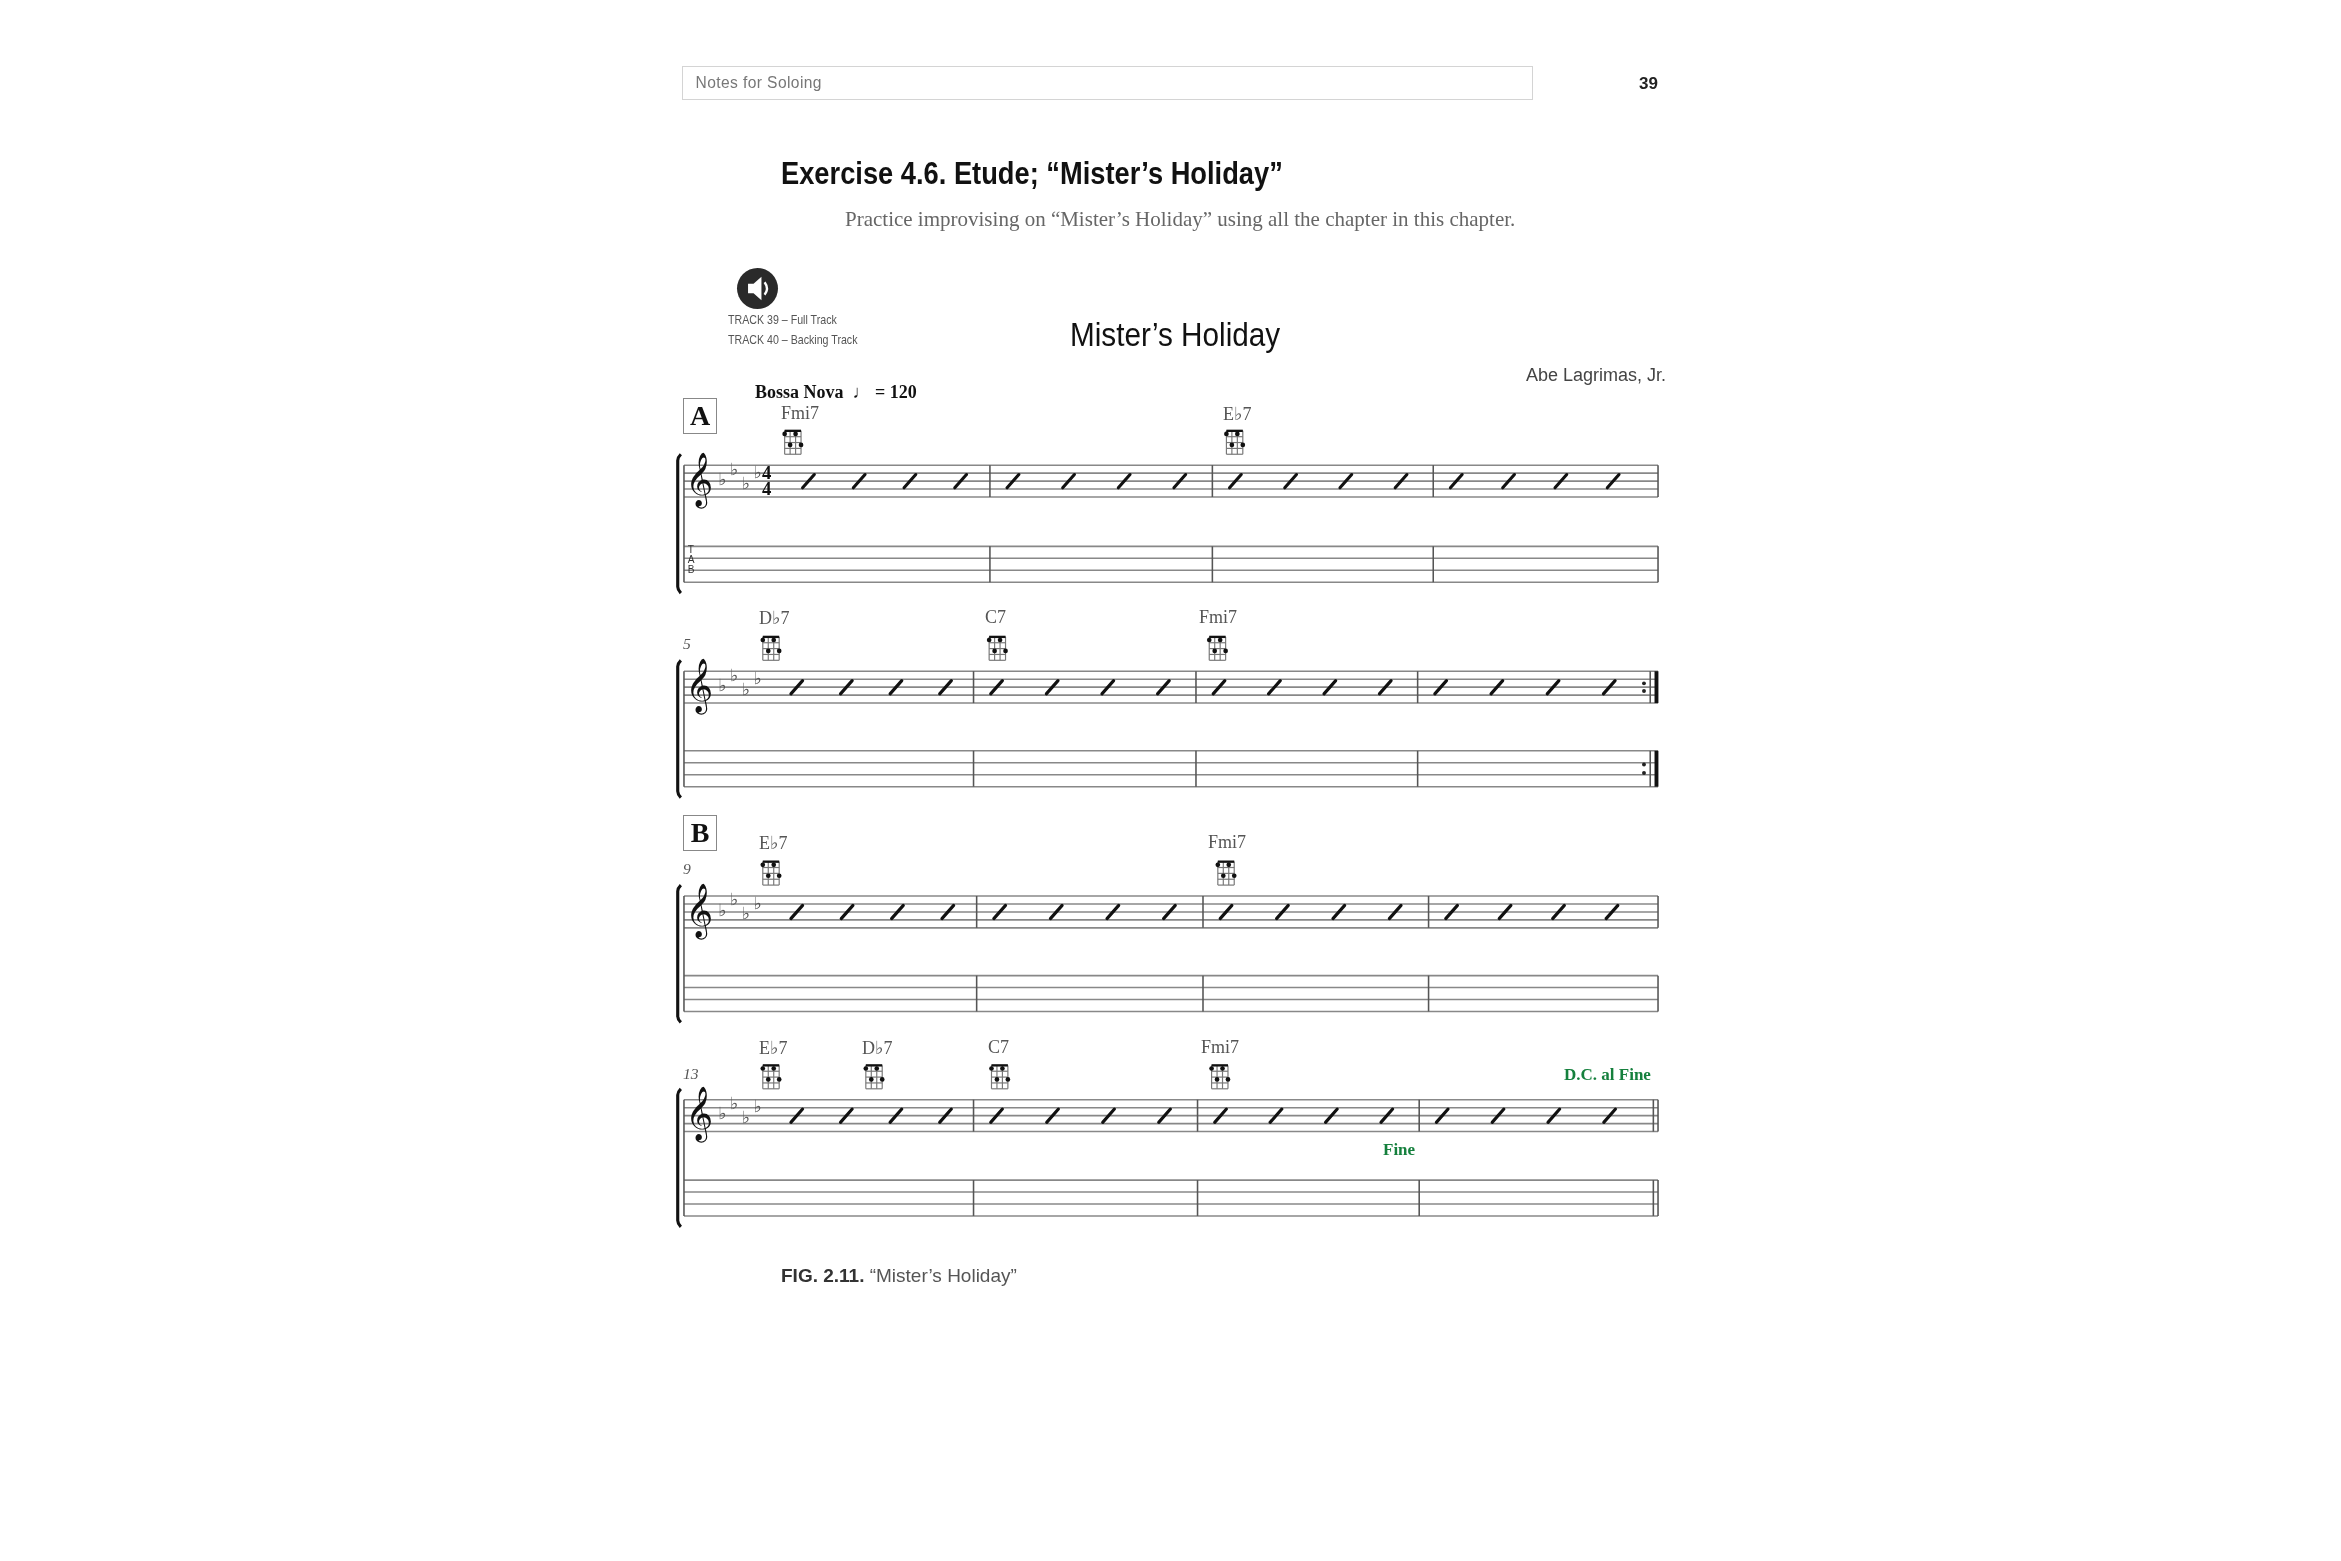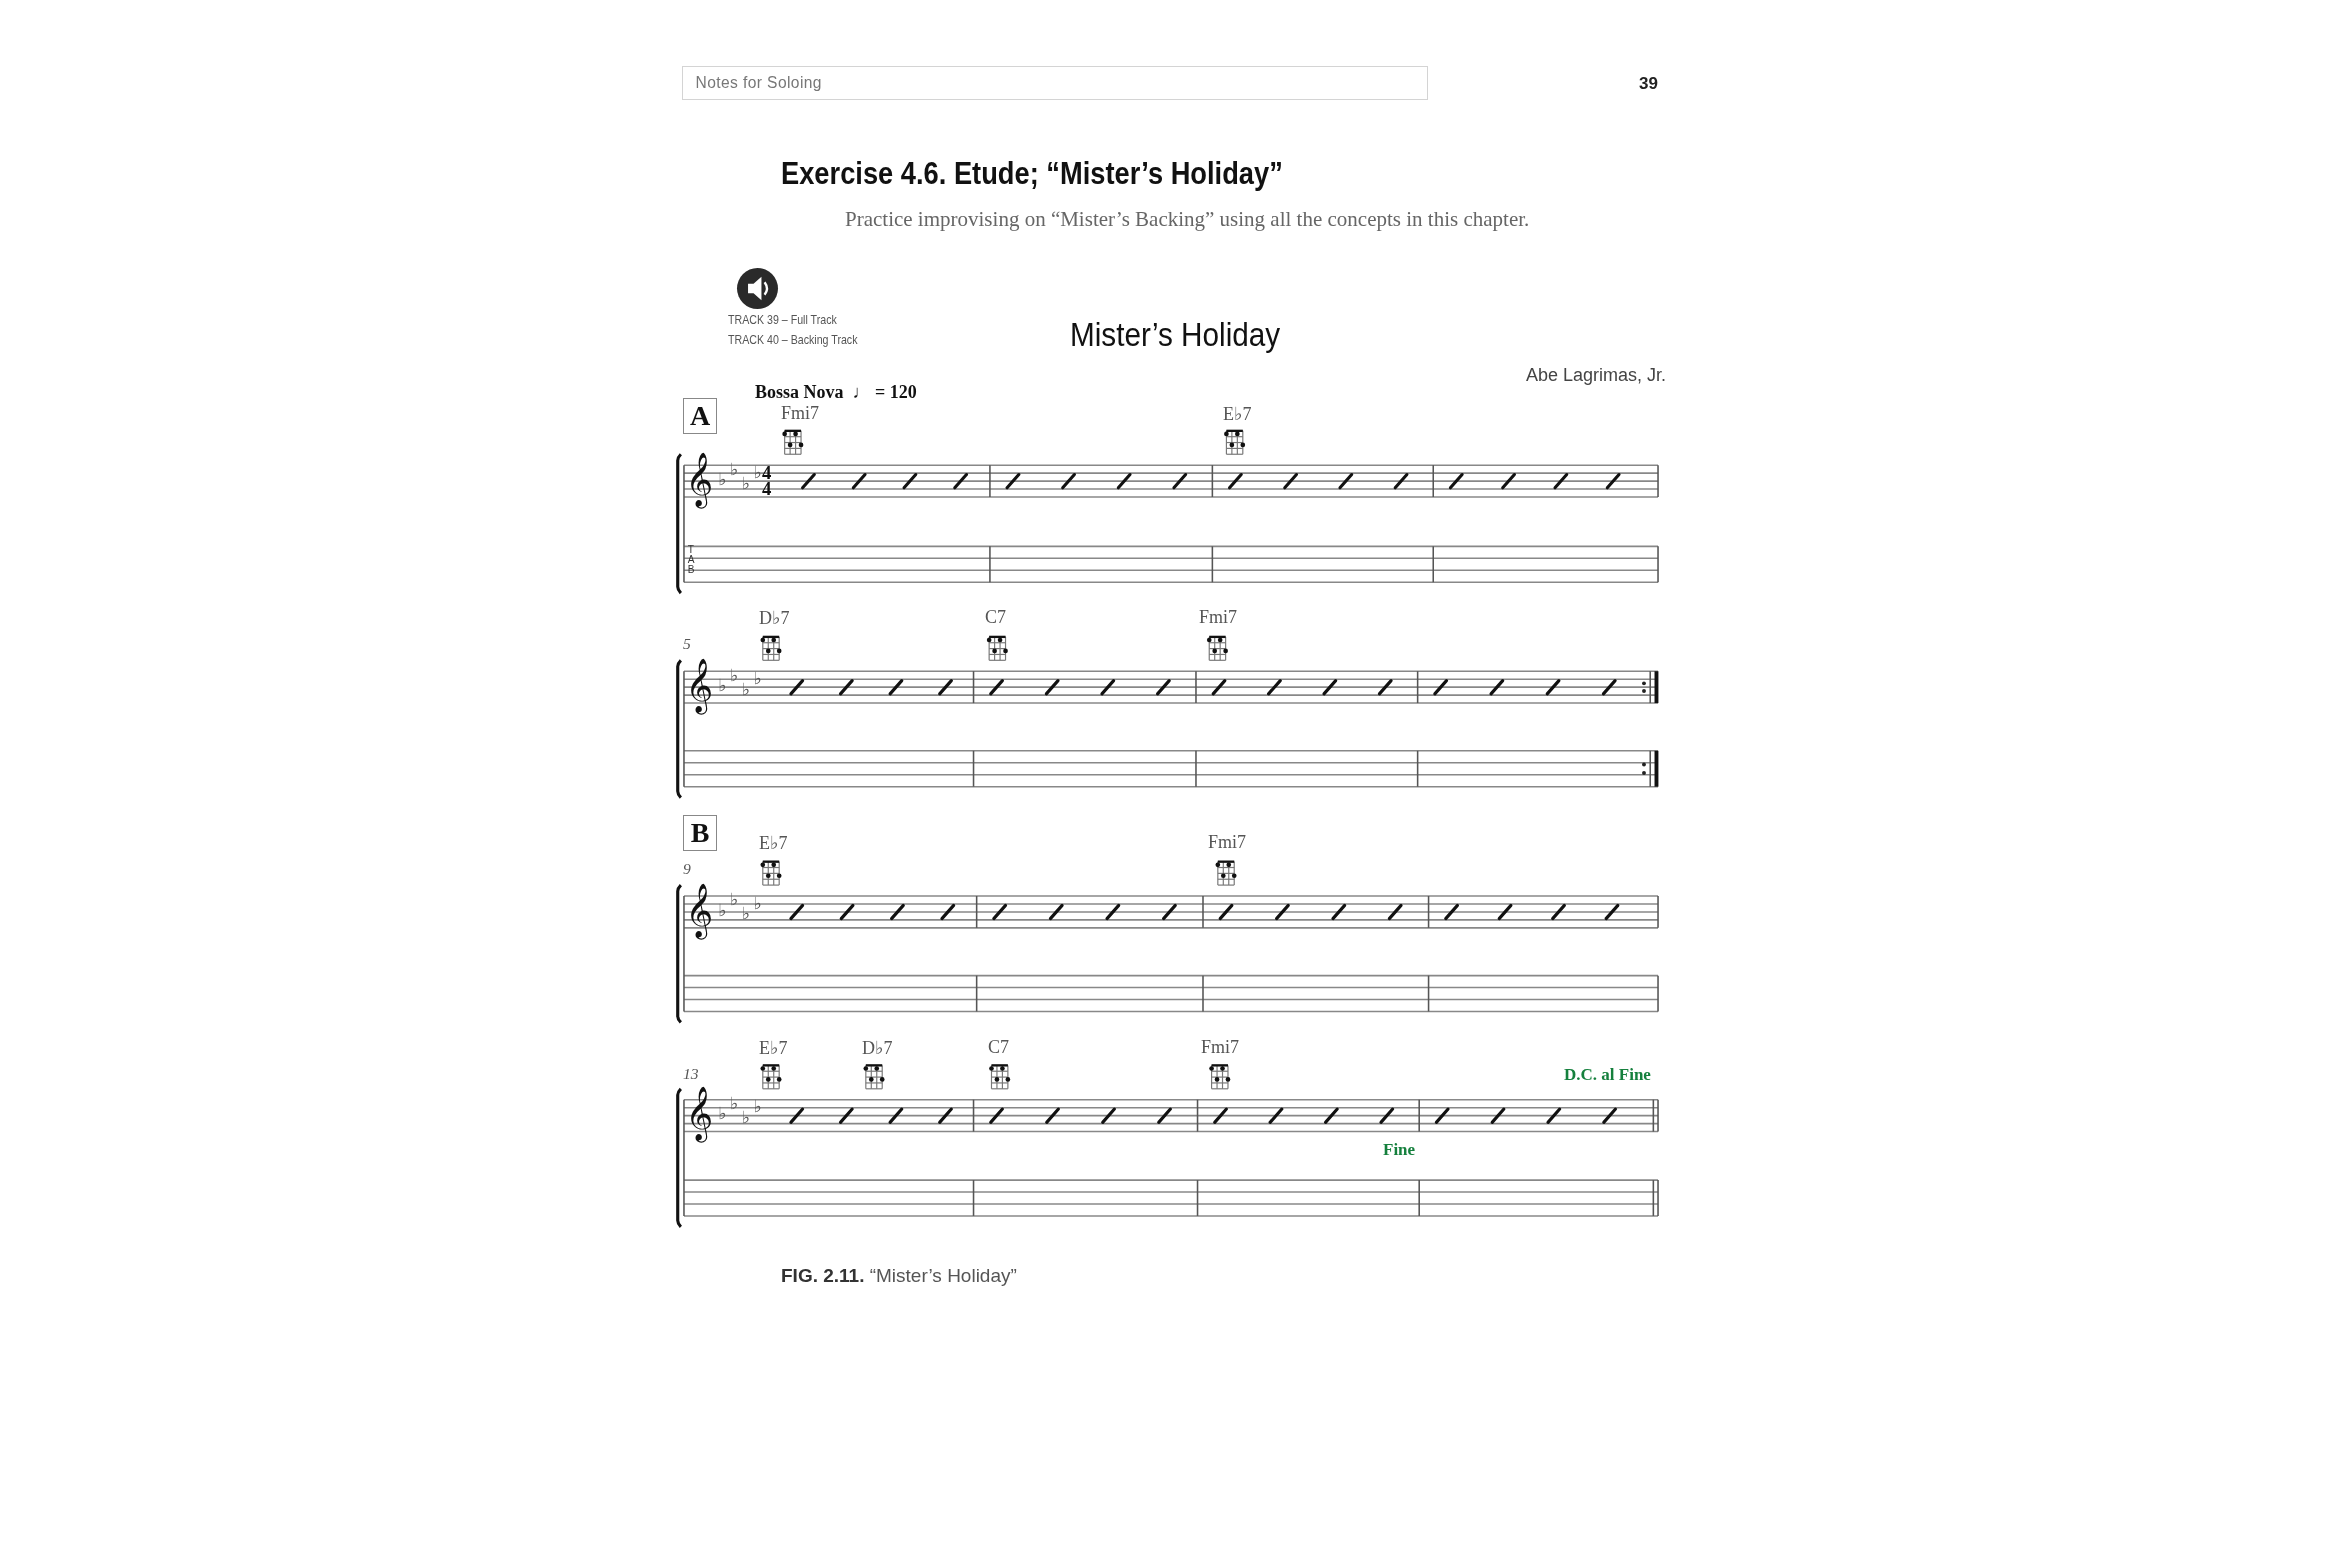--- a/index.html
+++ b/index.html
@@ -1,18 +1,18 @@
 <!DOCTYPE html>
 <html style="font-size:12.5px"><head>
 <meta charset="utf-8">
 <style>
   html,body{margin:0;padding:0;background:#fff;}
   body{width:2342px;height:1561px;position:relative;overflow:hidden;font-family:"Liberation Sans",sans-serif;color:#222;}
   .abs{position:absolute;}
-  .running-head{left:682px;top:66px;width:746px;height:34px;border:1.6px solid #d4d4d4;box-sizing:border-box;}
+  .running-head{left:682px;top:66px;width:851px;height:34px;border:1.6px solid #d4d4d4;box-sizing:border-box;}
   .running-head span{position:absolute;left:12.5px;top:7px;font-size:15.6px;color:#777;letter-spacing:0.4px;}
   .page-num{left:1639px;top:74px;font-size:17px;font-weight:bold;color:#222;text-align:center;}
   .ex-title{left:781px;top:156px;font-size:31px;font-weight:bold;color:#111;transform:scaleX(0.88);transform-origin:left;}
   .ex-sub{left:845px;top:207px;font-size:21px;font-family:"Liberation Serif",serif;color:#666;}
   .speaker{left:737px;top:268px;width:41px;height:41px;border-radius:50%;background:#2a2a2a;}
   .track{left:728px;font-size:13.3px;color:#555;transform:scaleX(0.8);transform-origin:left;}
   .song-title{left:1070px;top:316px;font-size:33px;color:#111;transform:scaleX(0.9);transform-origin:left;}
   .composer{left:1518px;top:365px;font-size:18px;color:#444;margin-left:8px;}
   .tempo{left:755px;top:382px;font-size:18px;font-weight:bold;font-family:"Liberation Serif",serif;color:#111;}
   .rehearsal{width:34px;height:36px;border:1.6px solid #888;box-sizing:border-box;font-family:"Liberation Serif",serif;font-weight:bold;font-size:28px;text-align:center;line-height:34px;color:#111;}
@@ -25,21 +25,21 @@
 </style>
 </head>
 <body>
 
 <div class="abs running-head">
   <span>Notes for Soloing</span>
 </div>
 <div class="abs page-num">39</div>
 
 <div class="abs ex-title">Exercise 4.6. Etude; “Mister’s Holiday”</div>
-<div class="abs ex-sub">Practice improvising on “Mister’s Backing” using all the concepts in this chapter.</div>
+<div class="abs ex-sub">Practice improvising on “Mister’s Holiday” using all the chapter in this chapter.</div>
 
 <div class="abs speaker">
   <svg width="41" height="41" viewBox="0 0 52 52" style="position:absolute;left:0;top:0">
     <path d="M14 20 h7 l10 -9 v30 l-10 -9 h-7 z" fill="#fff"></path>
     <path d="M35 18 q6 8 0 16" stroke="#fff" stroke-width="3" fill="none"></path>
   </svg>
 </div>
 <div class="abs track" style="top:312px">TRACK 39 – Full Track</div>
 <div class="abs track" style="top:332px">TRACK 40 – Backing Track</div>
 

